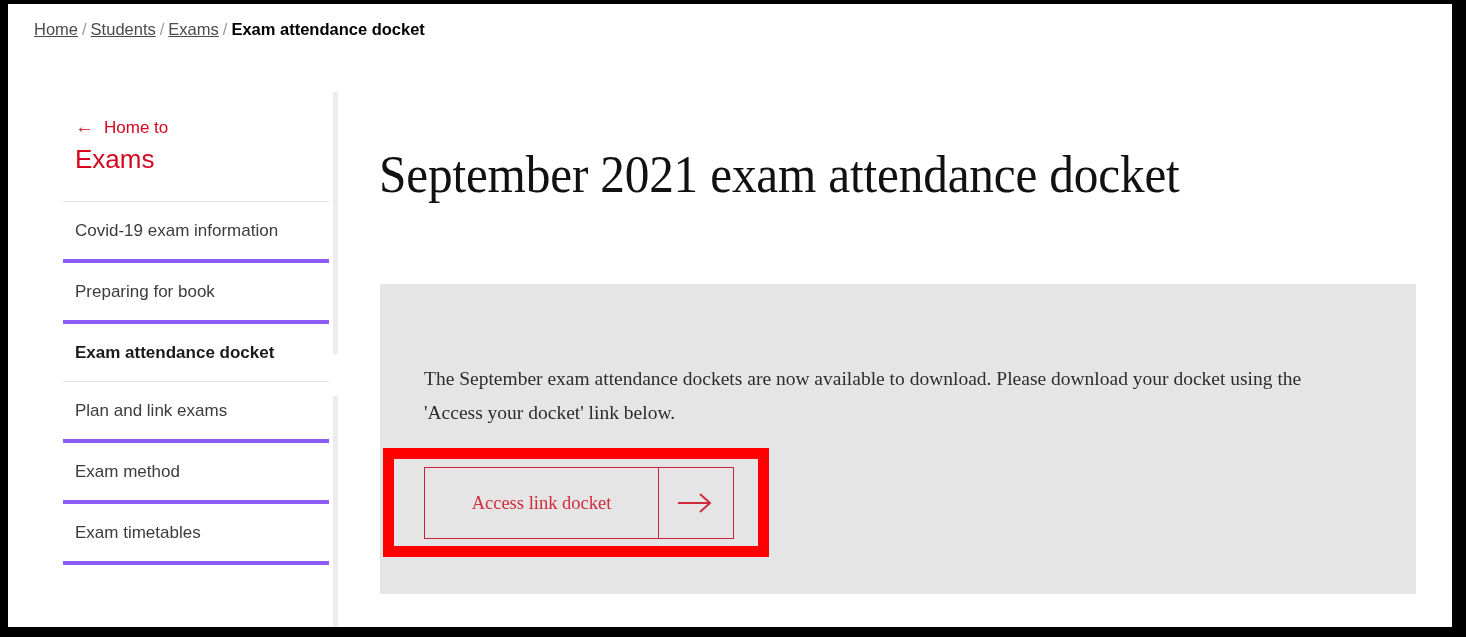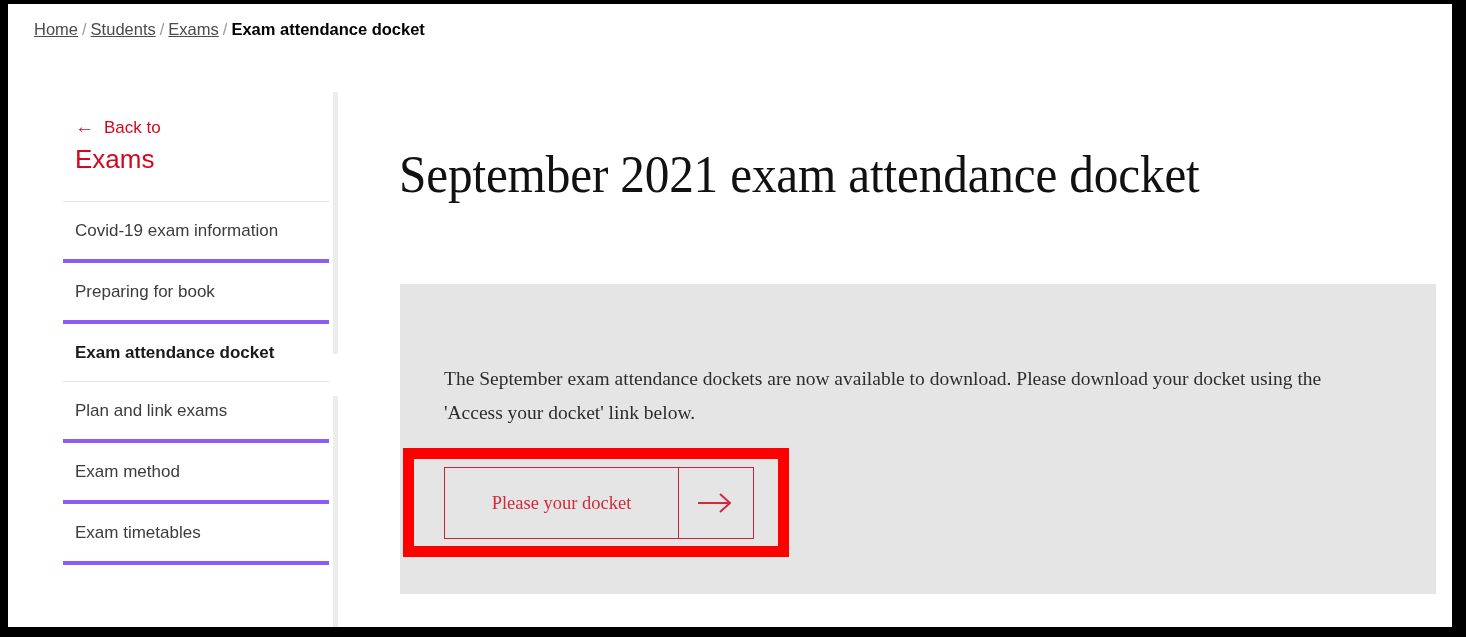--- a/index.html
+++ b/index.html
@@ -129,21 +129,21 @@
   }
   .nav-item.active {
     color: #1a1a1a;
     font-weight: bold;
     border-bottom: 1px solid #e2e2e2;
   }
 
   
   #main {
     position: absolute;
-    left: 391px;
+    left: 371px;
     top: 0;
     width: 1040px;
     height: 535px;
   }
   #page-title {
     margin: 0;
     padding: 52px 0 0 0;
     font-family: "Liberation Serif", "DejaVu Serif", serif;
     font-weight: normal;
     font-size: 53px;
@@ -227,21 +227,21 @@
     <nav id="breadcrumb">
       <a class="crumb" href="#">Home</a><span class="sep">/</span><a class="crumb" href="#">Students</a><span class="sep">/</span><a class="crumb" href="#">Exams</a><span class="sep">/</span><span class="crumb current">Exam attendance docket</span>
     </nav>
 
     <div id="content">
 
       <div id="sidebar">
 
         <a id="back-link" href="#">
           <span class="back-row">
-            <span class="back-arrow">←</span><span>Back to</span>
+            <span class="back-arrow">←</span><span>Home to</span>
           </span>
           <span class="back-target">Exams</span>
         </a>
 
         <a class="nav-item" href="#">Covid-19 exam information</a>
         <a class="nav-item" href="#">Preparing for book</a>
         <a class="nav-item active" href="#">Exam attendance docket</a>
         <a class="nav-item" href="#">Plan and link exams</a>
         <a class="nav-item" href="#">Exam method</a>
         <a class="nav-item" href="#">Exam timetables</a>
@@ -254,21 +254,21 @@
 
         <h1 id="page-title">September 2021 exam attendance docket</h1>
 
         <div id="panel">
 
           <p id="panel-text">The September exam attendance dockets are now available to download. Please download your docket using the 'Access your docket' link below.</p>
 
           <div id="annotation-box"></div>
 
           <a id="cta-button" href="#">
-            <span id="cta-label">Please your docket</span>
+            <span id="cta-label">Access link docket</span>
             <span id="cta-arrow-cell">
               <svg width="40" height="22" viewBox="0 0 40 22" aria-hidden="true">
                 <line x1="2" y1="11" x2="34" y2="11" stroke="#d02b3c" stroke-width="2"></line>
                 <polyline points="24,2 34,11 24,20" fill="none" stroke="#d02b3c" stroke-width="2"></polyline>
               </svg>
             </span>
           </a>
 
         </div>
       </div>

